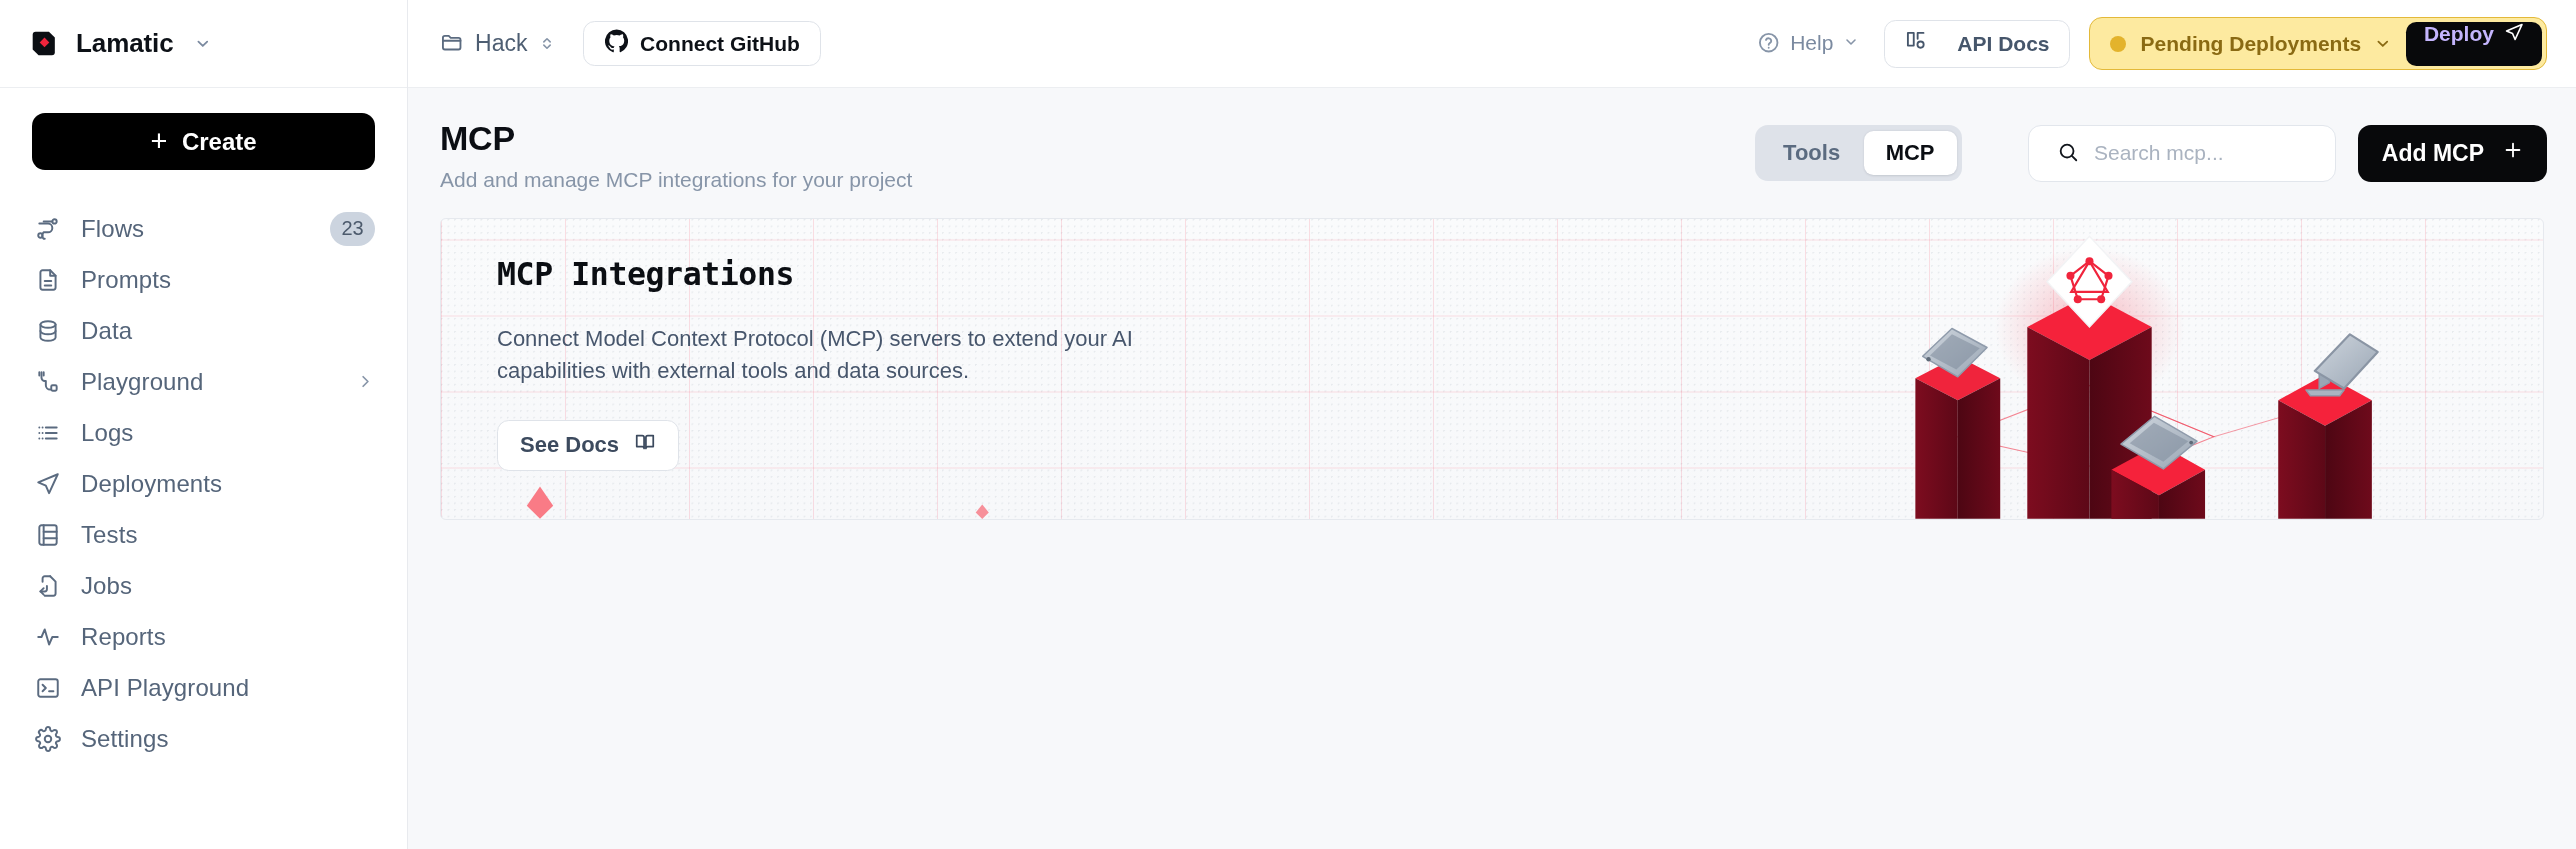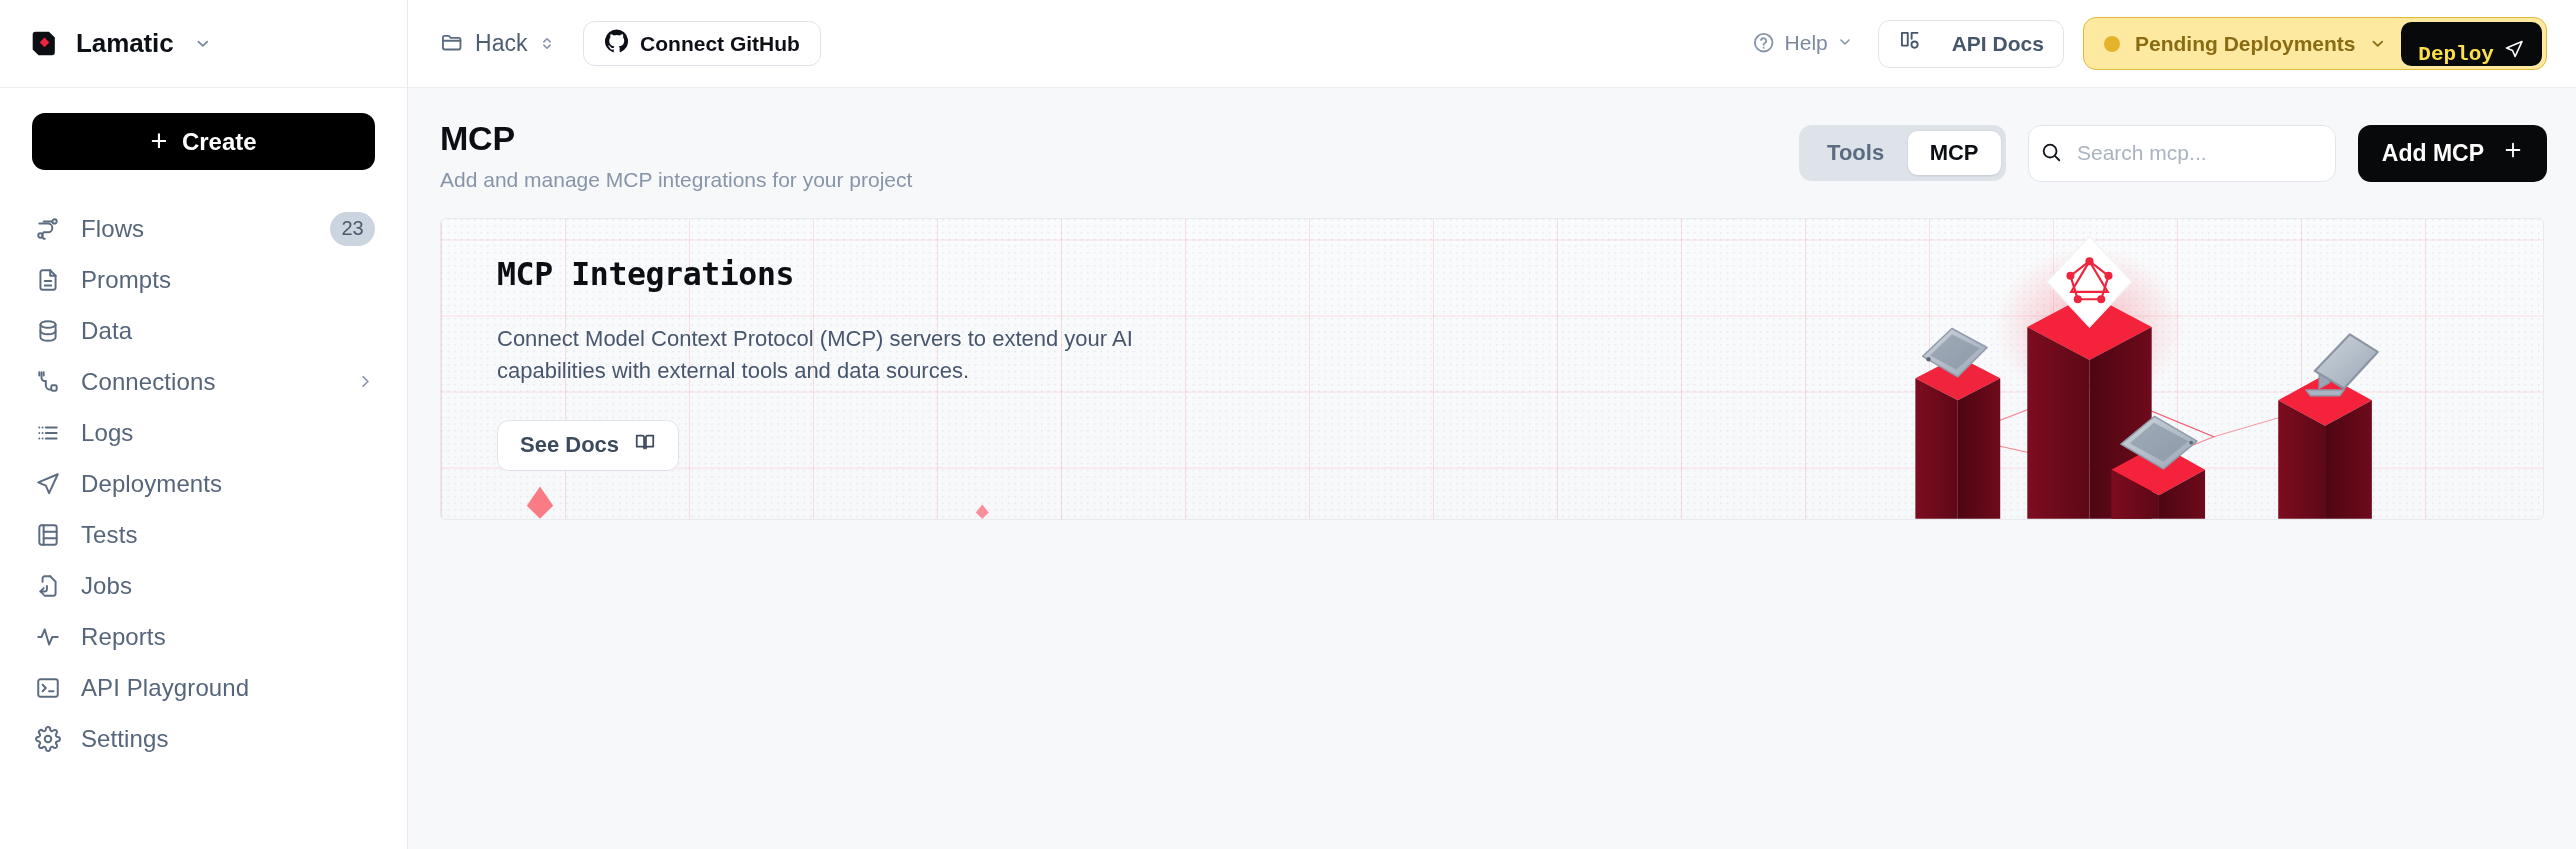--- a/index.html
+++ b/index.html
@@ -105,24 +105,24 @@
   .deploy-group {
     height: 53px;
     background: #fdeaa0; border: 1.5px solid #e3b939; border-radius: 13px;
     display: flex; align-items: center; padding: 0 0 0 20.5px; gap: 0;
   }
   .dot-amber { width: 16px; height: 16px; border-radius: 50%; background: #e3b32c; flex:0 0 16px; }
   .pending-label { font-size: 21px; font-weight: 600; color: #8a6a13; margin-left: 14.6px; white-space: nowrap; }
   .pending-caret { font-size: 16px; color: #8a6a13; margin: 0 14.6px 0 13px; display:flex; align-items:center; }
   .deploy-btn {
     height: 44px; margin-right: 3.7px; padding: 0 17.6px;
-    background: #08090b; color: #fde047; border: none; border-radius: 10.3px;
-    display: flex; align-items: flex-end; gap: 10.3px;
+    background: #08090b; color: #c4b5fd; border: none; border-radius: 10.3px;
+    display: flex; align-items: flex-start; gap: 10.3px;
     font-size: 21px; font-weight: 600; cursor: pointer;
-    font-family: Liberation Mono, monospace;
+    font-family: Liberation Sans, sans-serif;
   }
 
   
   .page-head {
     padding: 31px 29px 0 32px;
     display: flex; align-items: flex-start;
   }
   .titles { display: flex; flex-direction: column; gap: 10.3px; }
   .page-title { font-size: 34px; font-weight: 700; color: #0b0e13; letter-spacing: -0.2px; }
   .page-sub { font-size: 21px; color: #8795a8; font-weight: 400; }
@@ -138,21 +138,21 @@
     height: 44px; padding: 0 22px;
     display: flex; align-items: center; justify-content: center;
     font-size: 22px; font-weight: 600; color: #5b6b80;
     border-radius: 9.5px; cursor: pointer; white-space: nowrap;
   }
   .seg-item.active { background: #ffffff; color: #0b0e13; box-shadow: 0 0.7px 2.2px rgba(16,24,40,.12); }
 
   .searchbox {
     width: 308px; height: 57px;
     background: #ffffff; border: 1.5px solid #e2e6ec; border-radius: 13px;
-    display: flex; align-items: center; gap: 14.6px; padding: 0 11px;
+    display: flex; align-items: center; gap: 14.6px; padding: 0 28px; margin-left: 44px;
   }
   .searchbox input {
     border: none; outline: none; background: transparent;
     font-size: 21px; color: #2b3442; width: 100%;
     font-family: "Liberation Sans", sans-serif;
   }
   .searchbox input::placeholder { color: #aab3c0; }
 
   .add-btn {
     height: 57px; padding: 0 23.4px;
@@ -269,21 +269,21 @@
       </div>
 
       <div class="nav-item">
         <span class="ico">
           <svg width="26" height="26" viewBox="0 0 24 24" fill="none" stroke="#5b6b80" stroke-width="1.8" stroke-linecap="round" stroke-linejoin="round">
             <path d="M6 3v5a3 3 0 0 0 3 3h1v4a4 4 0 0 0 4 4"></path>
               <path d="M4 3v3M8 3v3"></path>
               <rect x="15" y="15" width="5" height="5" rx="1.2"></rect>
           </svg>
         </span>
-        <span class="nav-label">Connections</span>
+        <span class="nav-label">Playground</span>
         <span class="nav-spacer"></span>
         <span class="nav-chevron">
           <svg width="19" height="19" viewBox="0 0 24 24" fill="none" stroke="#8795a8" stroke-width="2.2" stroke-linecap="round" stroke-linejoin="round">
               <polyline points="9 6 15 12 9 18"></polyline>
             </svg>
         </span>
       </div>
 
       <div class="nav-item">
         <span class="ico">

